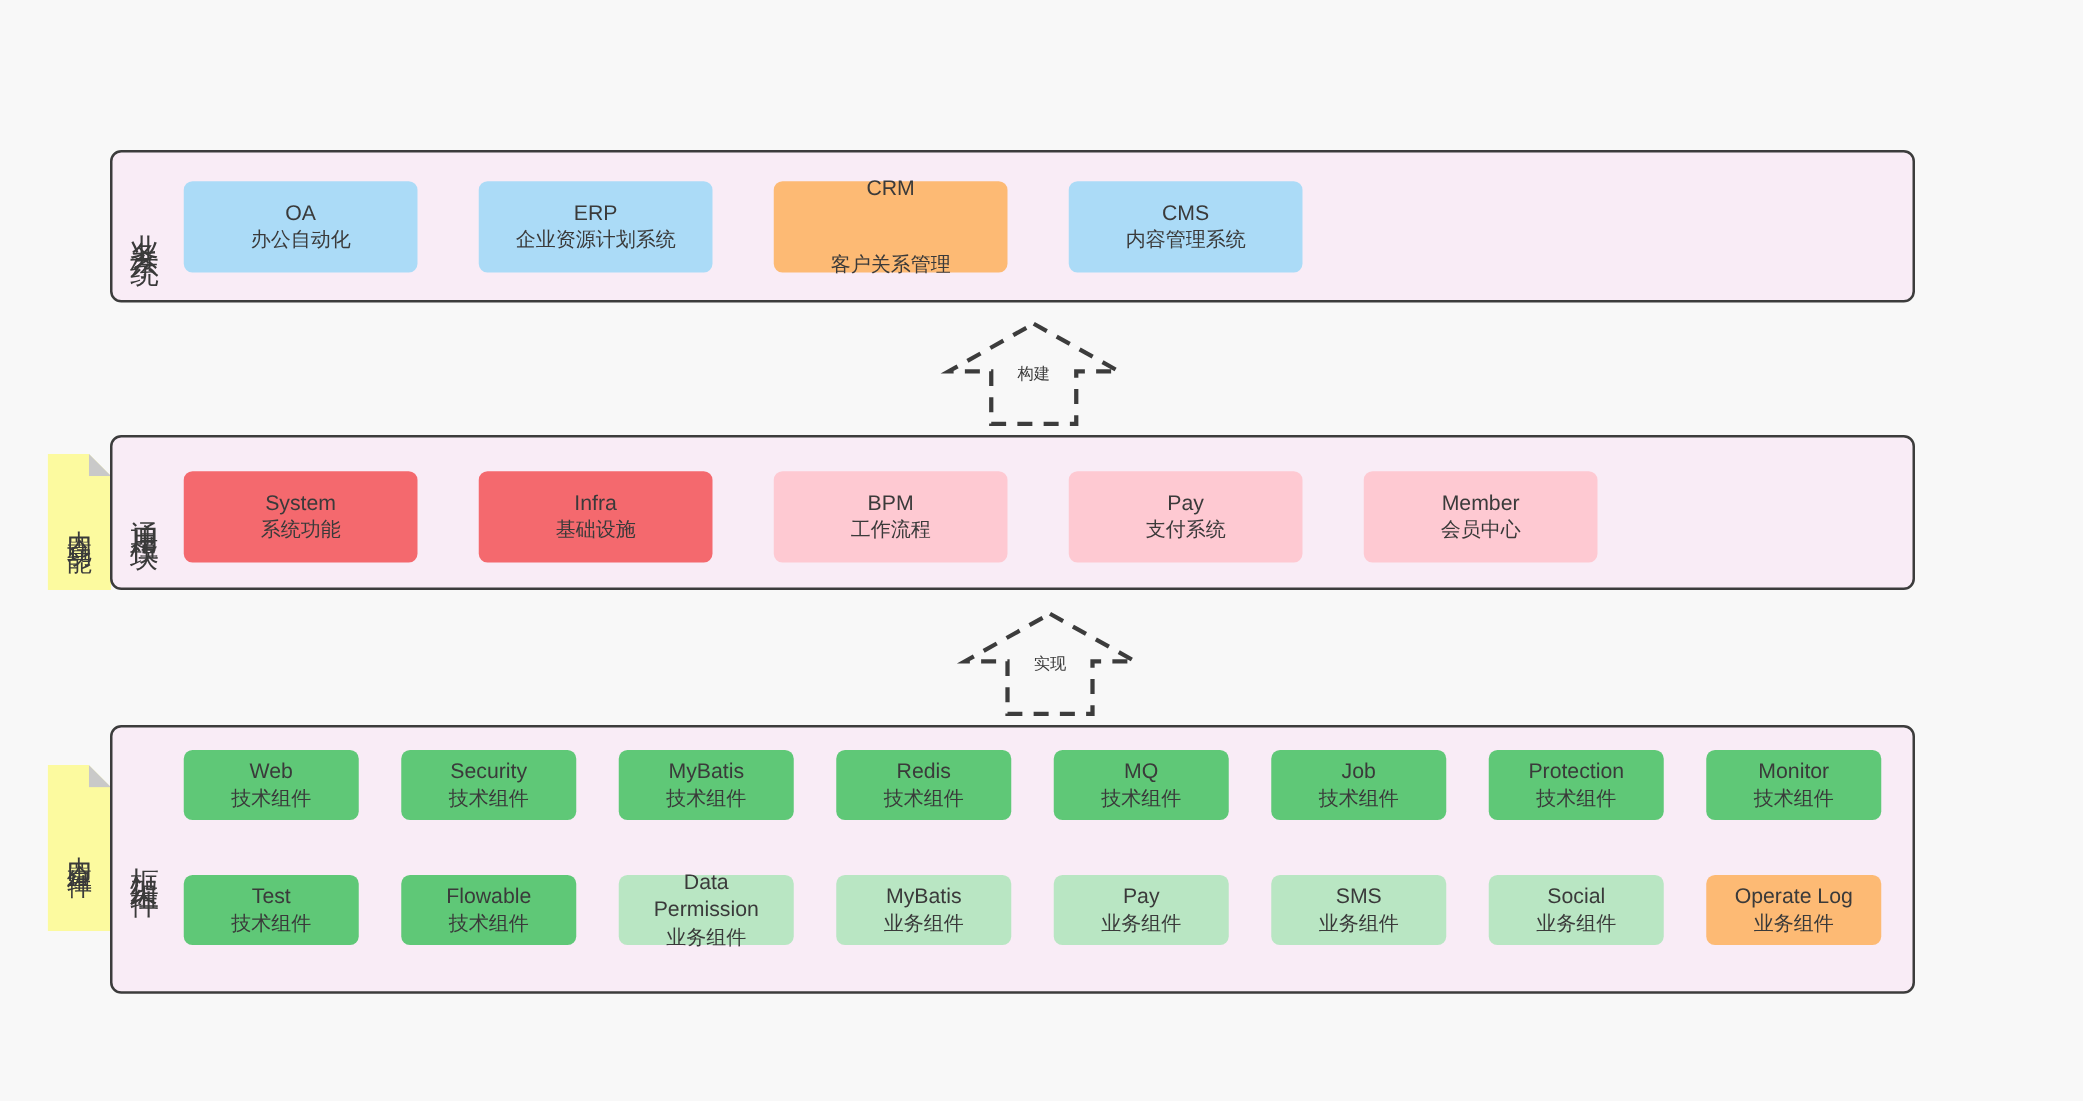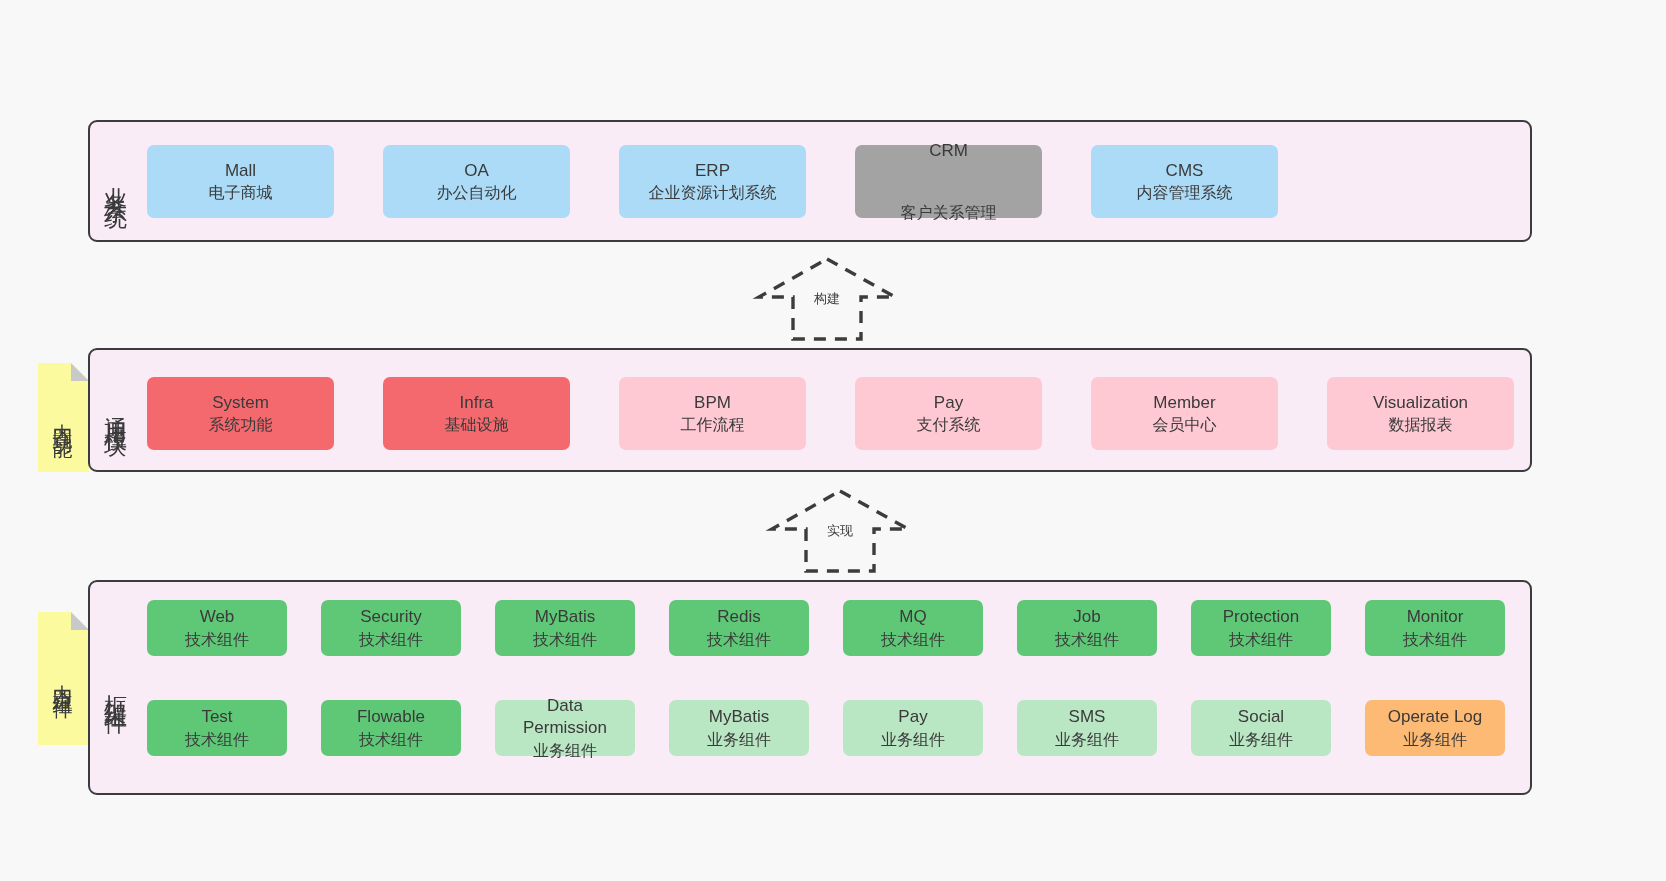--- a/index.html
+++ b/index.html
@@ -94,32 +94,28 @@
     <span>内置功能</span>
   </div>
   <div class="note" id="note-builtin-components">
     <span>内置组件</span>
   </div>
 
   <section class="layer" id="layer-business">
     <span class="vlabel">业务系统</span>
     <div class="row">
         <div class="box" style="background: rgb(171, 219, 247);">
-          <div class="box-title">Mall</div>
-          <div class="box-sub">电子商城</div>
-        </div>
-        <div class="box" style="background: rgb(171, 219, 247);">
           <div class="box-title">OA</div>
           <div class="box-sub">办公自动化</div>
         </div>
         <div class="box" style="background: rgb(171, 219, 247);">
           <div class="box-title">ERP</div>
           <div class="box-sub">企业资源计划系统</div>
         </div>
-        <div class="box" style="background: #a3a3a3; gap: 40px;">
+        <div class="box" style="background: #fdba74; gap: 40px;">
           <div class="box-title">CRM</div>
           <div class="box-sub">客户关系管理</div>
         </div>
         <div class="box" style="background: rgb(171, 219, 247);">
           <div class="box-title">CMS</div>
           <div class="box-sub">内容管理系统</div>
         </div>
       </div>
   </section>
 
@@ -146,24 +142,20 @@
           <div class="box-sub">工作流程</div>
         </div>
         <div class="box" style="background: rgb(254, 201, 210);">
           <div class="box-title">Pay</div>
           <div class="box-sub">支付系统</div>
         </div>
         <div class="box" style="background: rgb(254, 201, 210);">
           <div class="box-title">Member</div>
           <div class="box-sub">会员中心</div>
         </div>
-        <div class="box" style="background: rgb(254, 201, 210);">
-          <div class="box-title">Visualization</div>
-          <div class="box-sub">数据报表</div>
-        </div>
       </div>
   </section>
 
   <div class="arrow" id="arrow-implement">
     <svg viewBox="0 0 140 84">
       <polygon points="70,2 138,40 104,40 104,82 36,82 36,40 2,40"></polygon>
     </svg>
     <span class="arrow-label">实现</span>
   </div>
 

